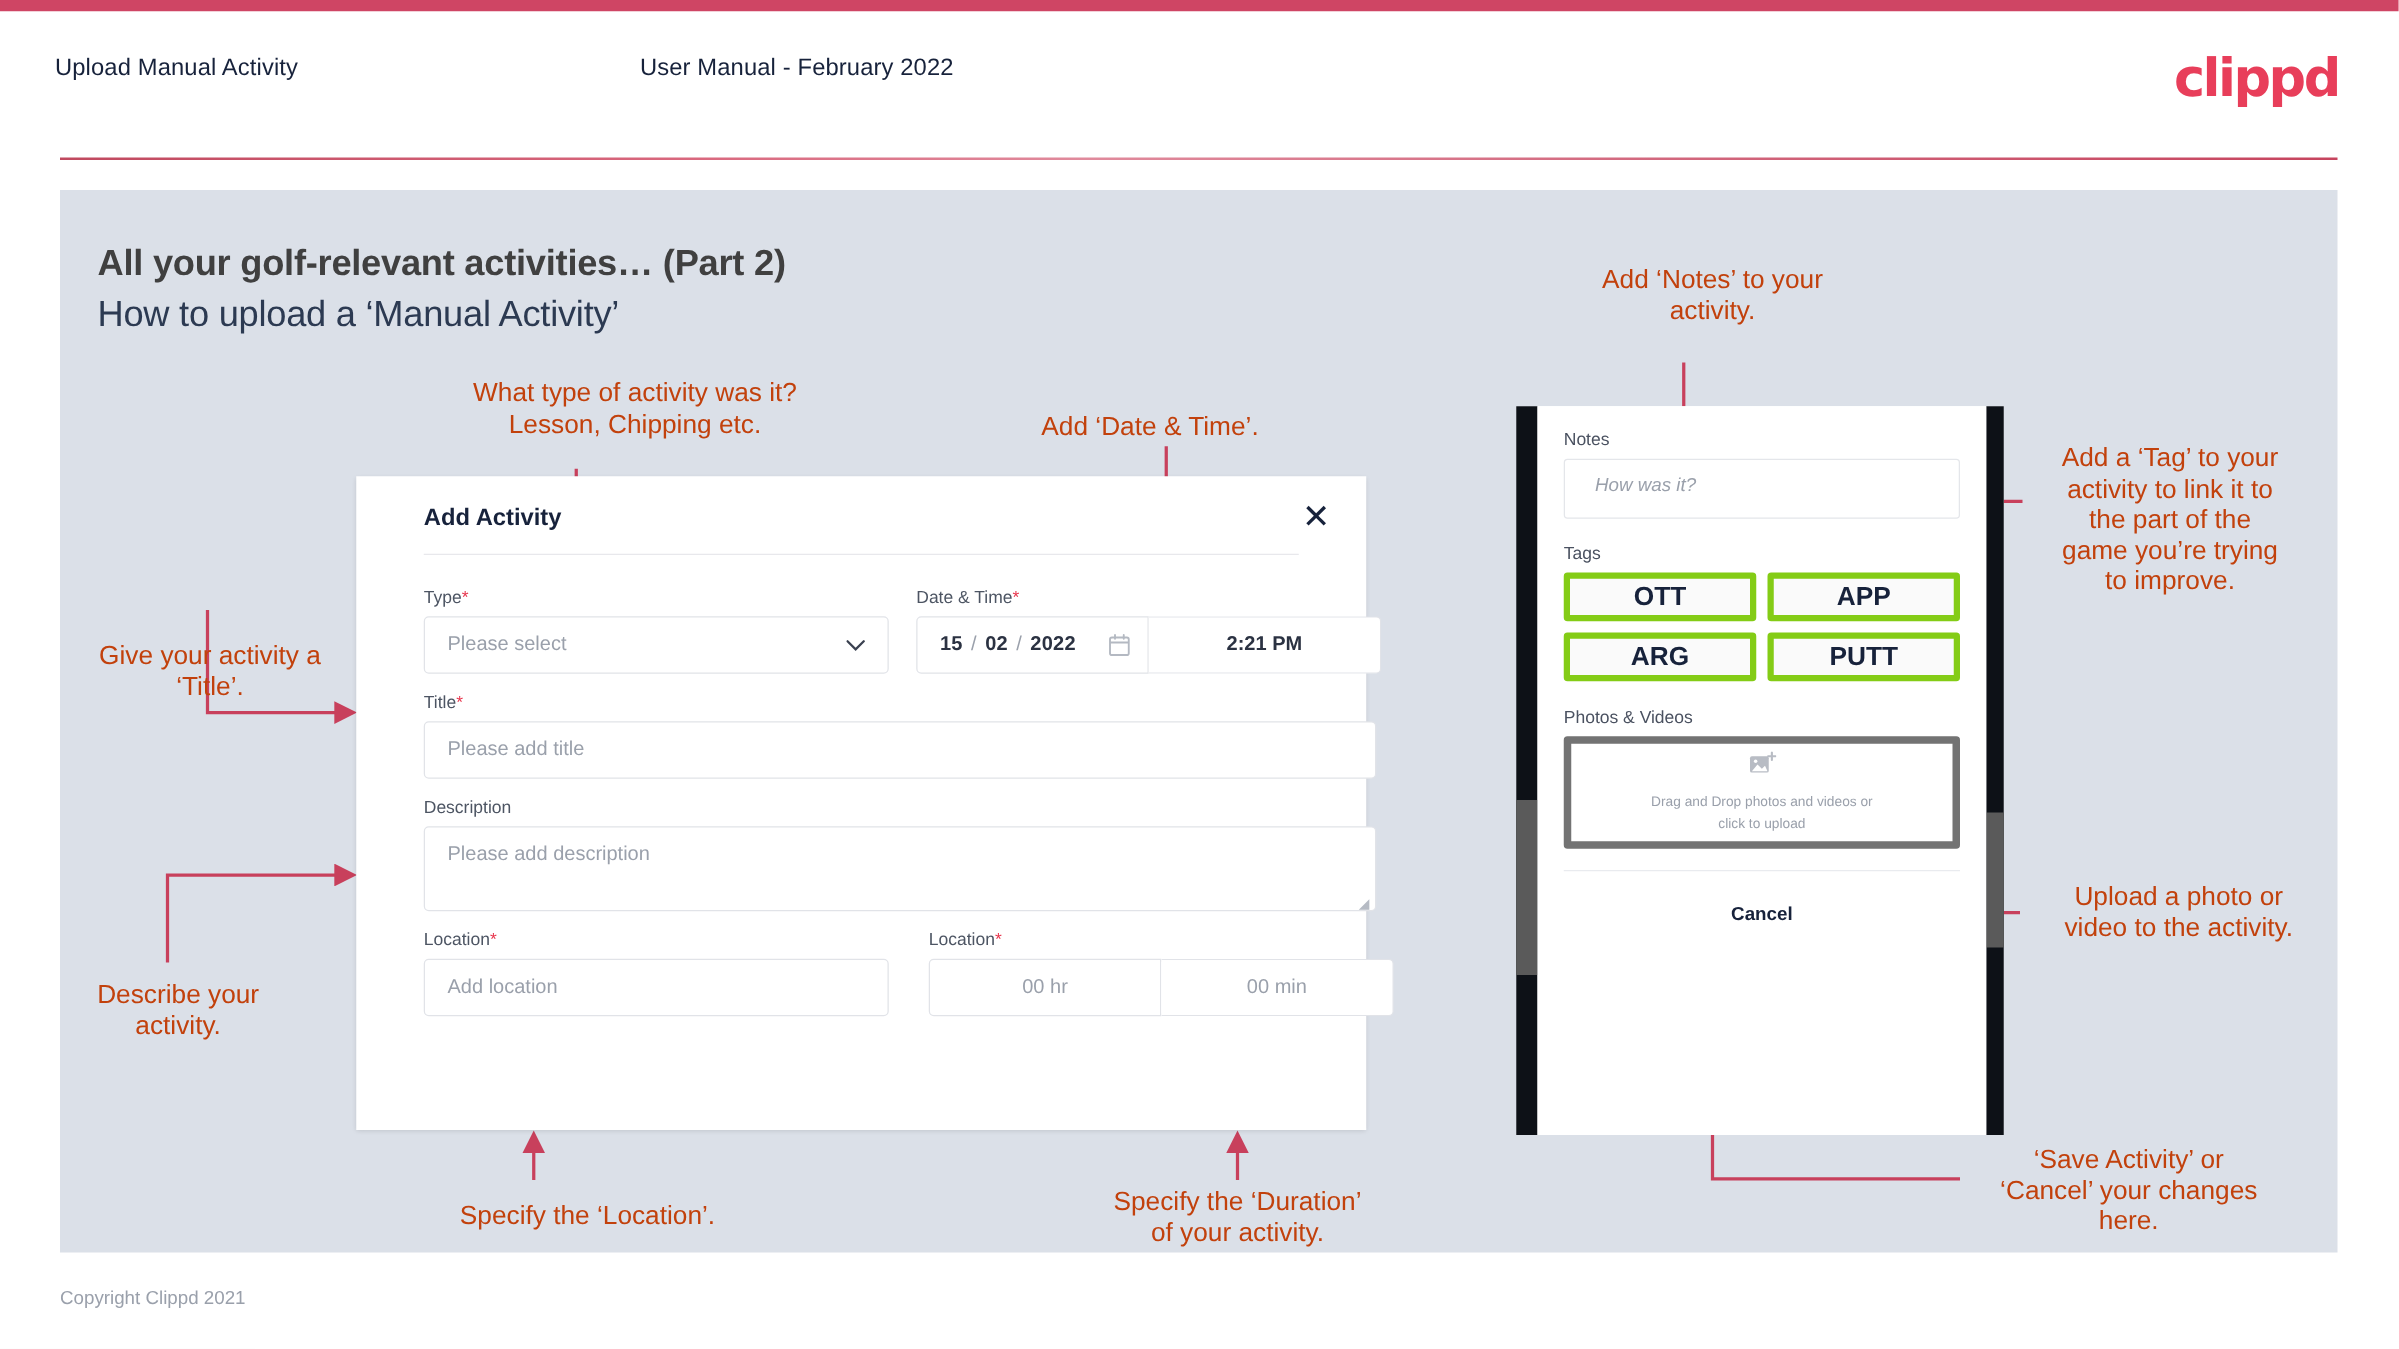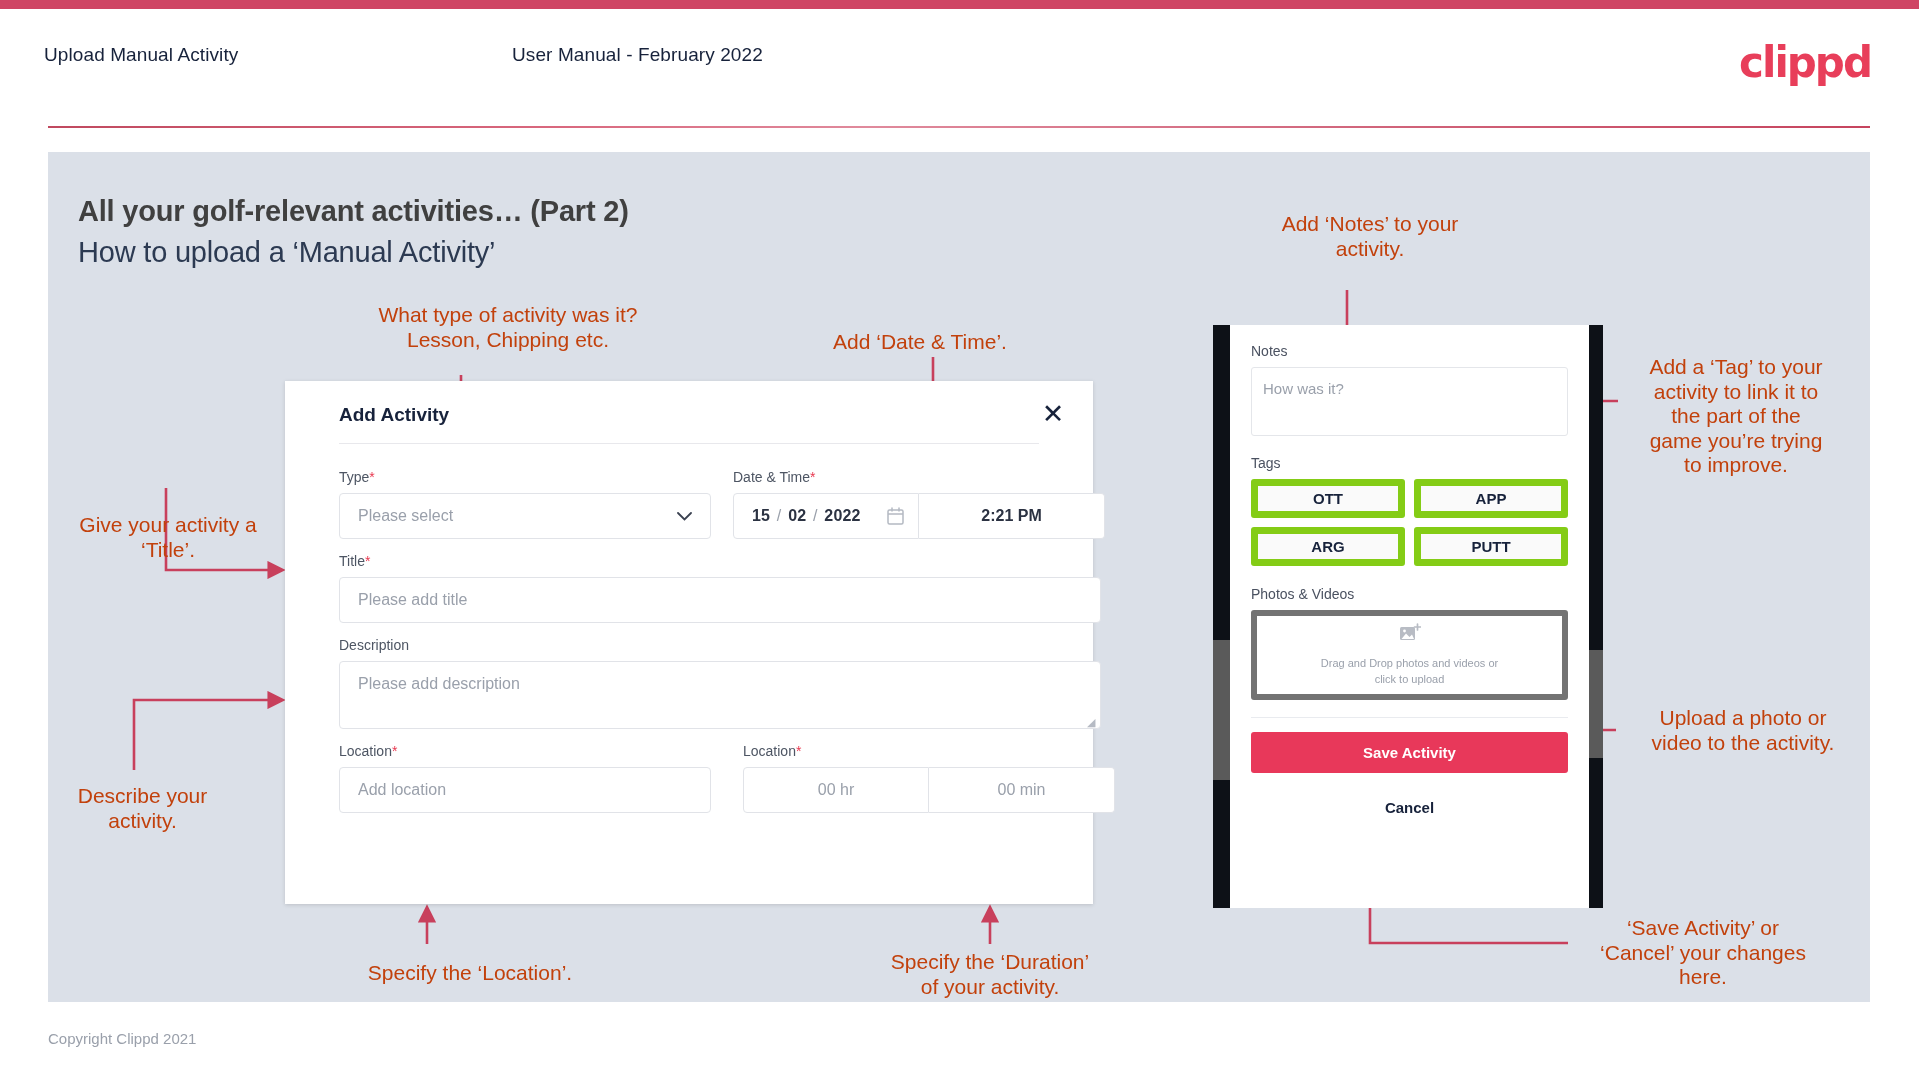--- a/index.html
+++ b/index.html
@@ -174,32 +174,33 @@
   .phone-edge-r .vol {
     position: absolute; left: 0; top: 325px; width: 14px; height: 108px;
     background: #5a5a5a;
   }
   .phone-screen {
     position: absolute; left: 17px; top: 0; width: 359px; height: 583px;
     background: #fff; padding: 18px 21px 0 21px;
   }
   .p-label { font-size: 14px; color: #4a5160; margin-bottom: 8px; }
   .notes-box {
-    height: 69px; border: 1px solid #e4e6ea; border-radius: 3px;
-    font-size: 15px; color: #9aa0ab; padding: 12px 0 0 11px;
+    height: 48px; border: 1px solid #e4e6ea; border-radius: 3px;
+    font-size: 15px; color: #9aa0ab; padding: 12px 0 0 24px;
     margin-bottom: 19px;
+    font-style: italic;
   }
   .tags-grid {
     display: grid; grid-template-columns: 1fr 1fr; gap: 9px;
     margin-bottom: 20px;
   }
   .tag-btn {
-    height: 39px; border: 7px solid #84cc16; border-radius: 3px;
+    height: 39px; border: 5px solid #84cc16; border-radius: 3px;
     background: #fafafa; display: flex; align-items: center;
-    justify-content: center; font-size: 15px; font-weight: 700;
+    justify-content: center; font-size: 21px; font-weight: 700;
     color: #17223b; cursor: pointer;
   }
   .upload-box {
     height: 90px; border: 6px solid #737373; border-radius: 3px;
     display: flex; flex-direction: column; align-items: center;
     justify-content: center; cursor: pointer;
   }
   .upload-txt {
     font-size: 11px; color: #9aa0ab; text-align: center;
     line-height: 1.5; margin-top: 8px; white-space: pre-line;
@@ -414,19 +415,18 @@
             <path d="M2.5 16 L7 10.5 L10.5 14 L13 11.5 L15 16 Z" fill="#ffffff"></path>
             <path d="M18.5 1 V7 M15.5 4 H21.5" stroke="#b8bcc4" stroke-width="1.7" stroke-linecap="round"></path>
           </svg>
         </span>
         <div class="upload-txt">Drag and Drop photos and videos or
 click to upload</div>
       </div>
 
       <div class="phone-divider"></div>
 
-      <button class="save-btn">Save Activity</button>
       <div class="cancel-btn">Cancel</div>
     </div>
   </div>
 
   <div class="footer">Copyright Clippd 2021</div>
 </div>
 
 </body></html>

